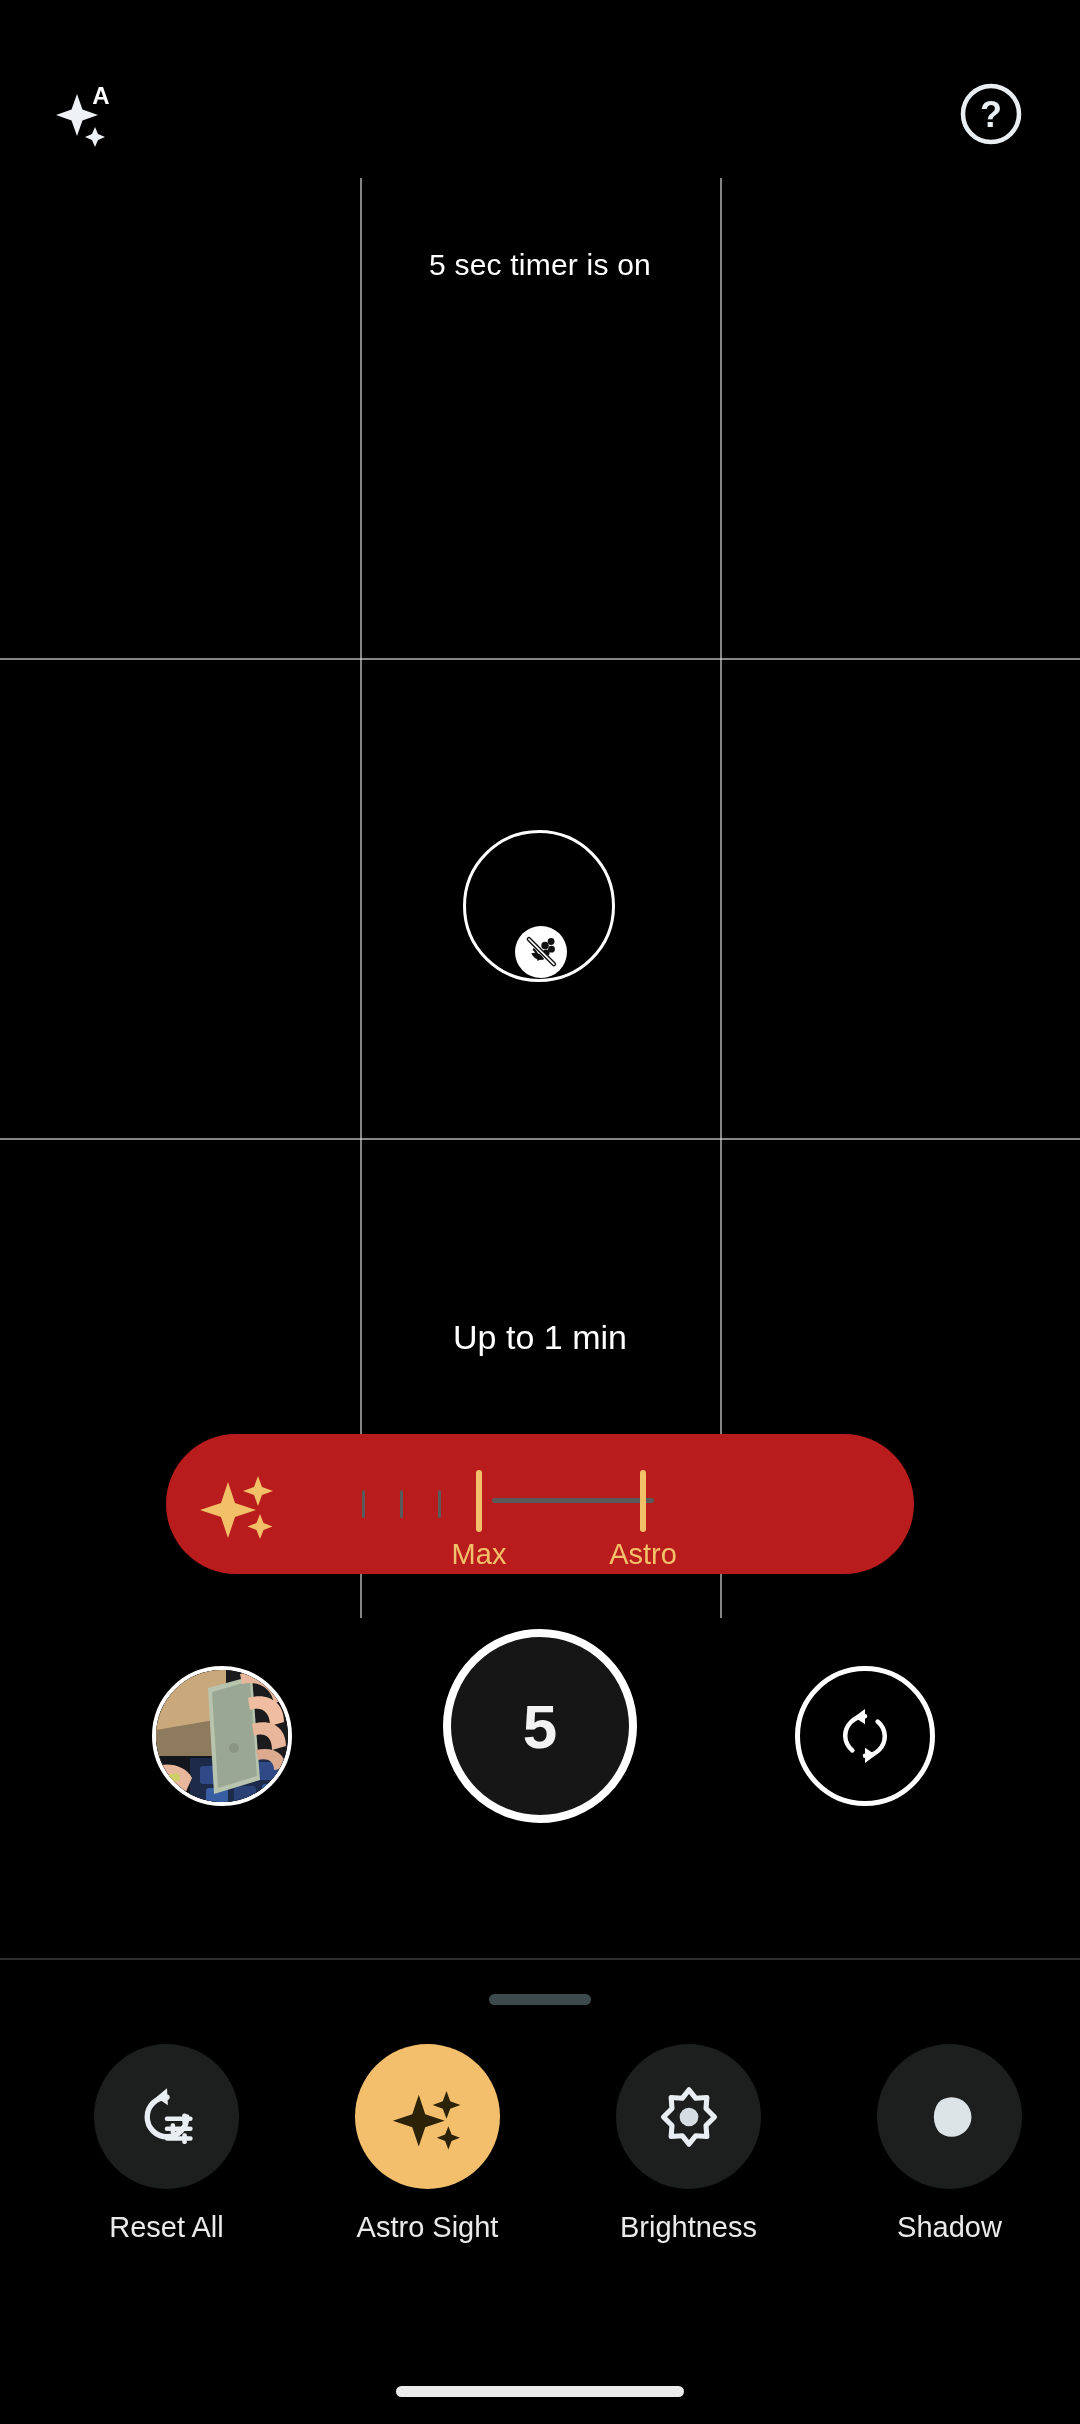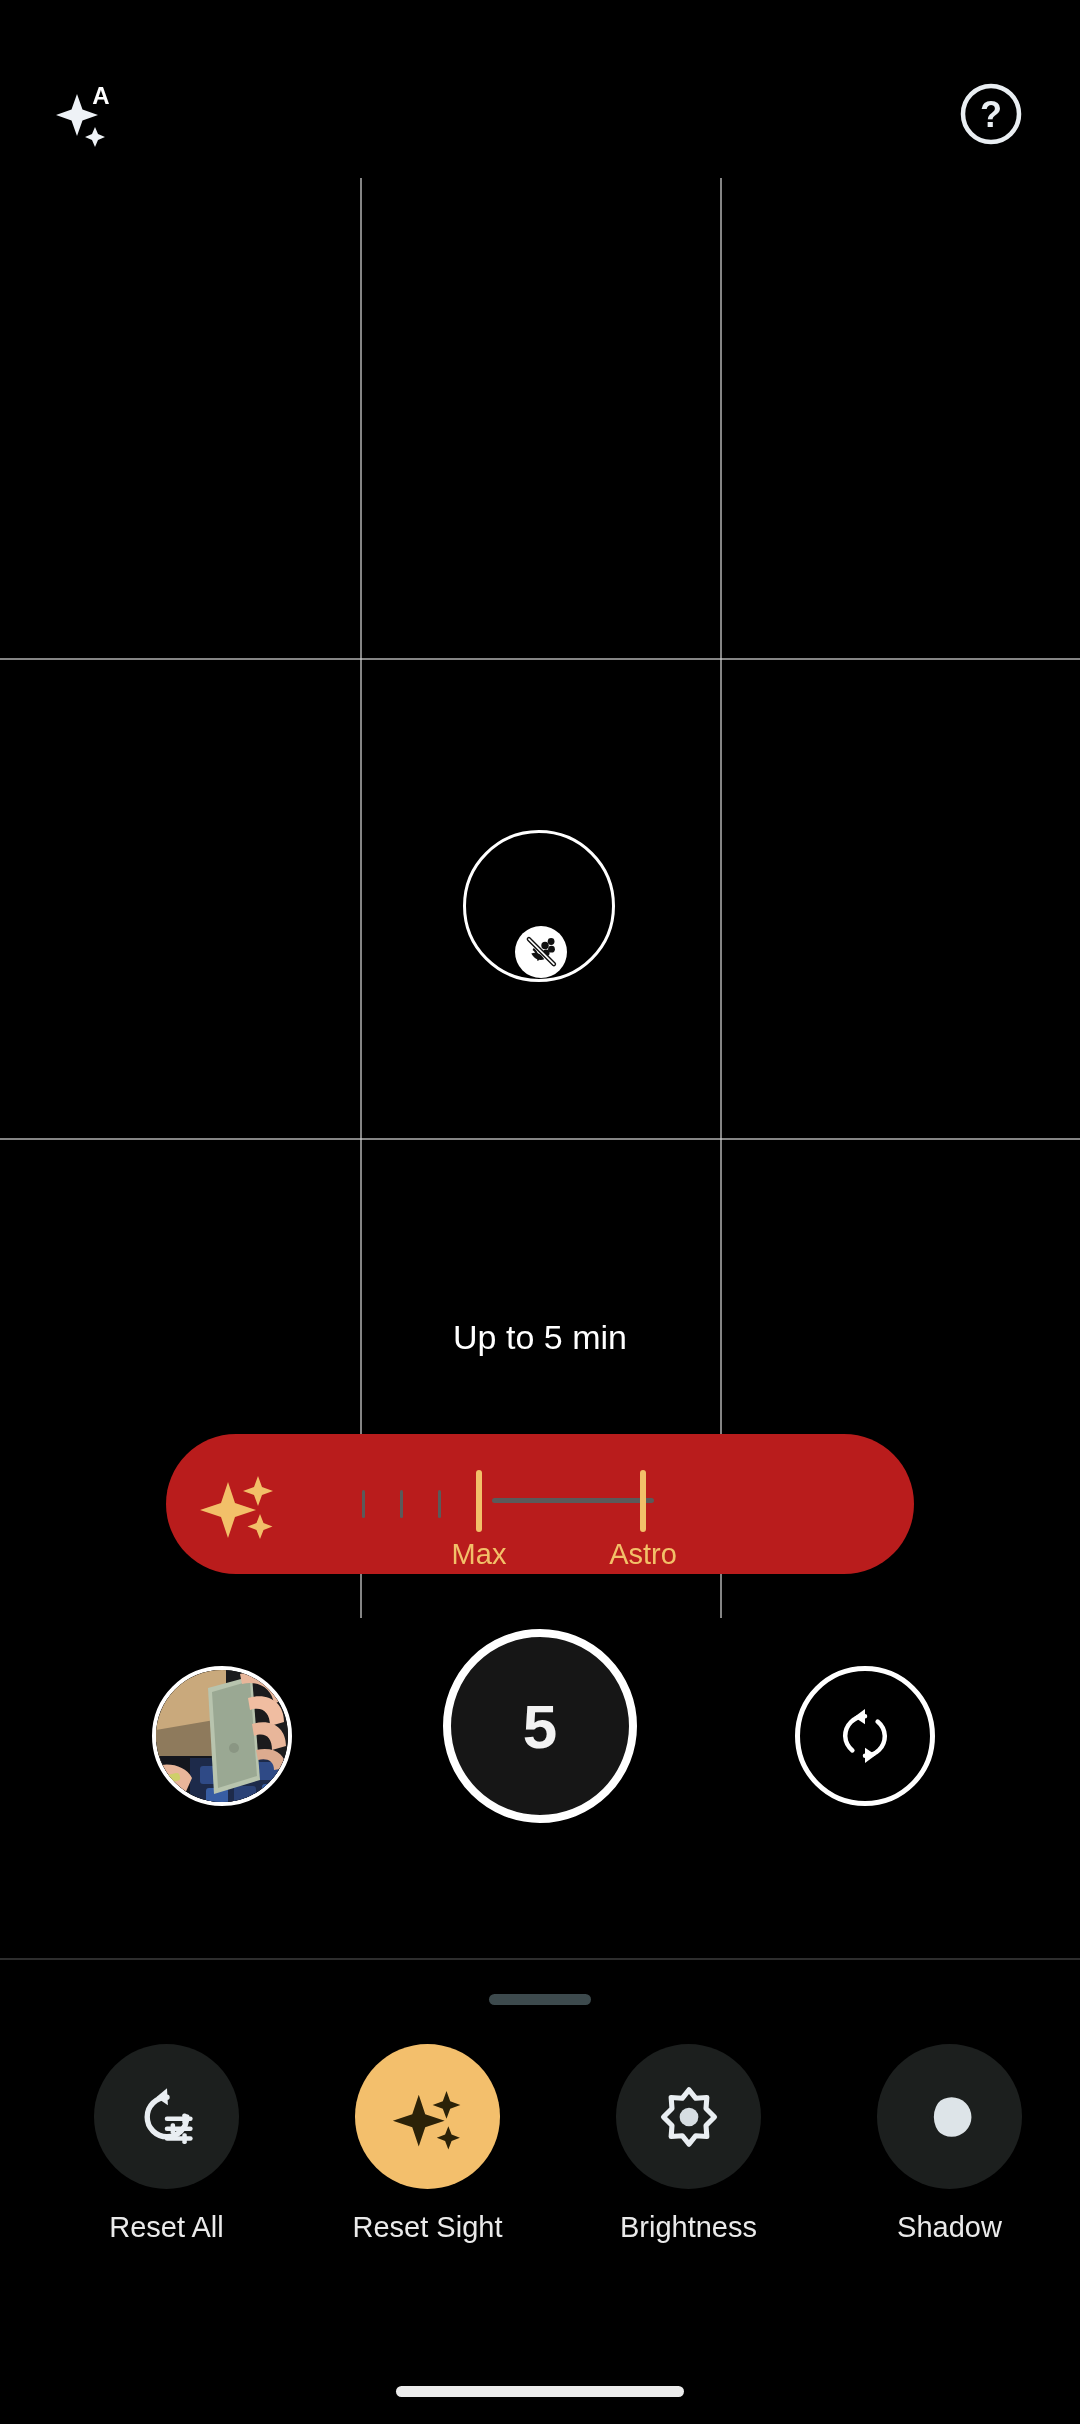--- a/index.html
+++ b/index.html
@@ -130,39 +130,40 @@
     </div>
   </div>
 
   <div class="viewfinder">
 
     <div class="gl v" style="left:360px"></div>
     <div class="gl v" style="left:720px"></div>
     <div class="gl h" style="top:480px"></div>
     <div class="gl h" style="top:960px"></div>
 
+    <div class="timer-hint">5 sec timer is on</div>
 
     <div class="macro-badge" title="Macro focus off">
       <svg viewBox="0 0 52 52" width="42" height="42">
         <g fill="#111111">
           <circle cx="31" cy="18" r="4.6"></circle>
           <circle cx="38.5" cy="13" r="4.2"></circle>
           <circle cx="39" cy="22.5" r="4.2"></circle>
           <circle cx="32.5" cy="27" r="4.2"></circle>
           <path d="M14 28 C20 25 27 29 30 35 C24 38 17 34 14 28 Z"></path>
           <path d="M24 36 C24 30 21 24 17 21 L15.5 23.5 C19 26 21.5 31 21.5 37 Z"></path>
         </g>
         <line x1="11" y1="10" x2="42" y2="41" stroke="#111111" stroke-width="5.5" stroke-linecap="round"></line>
         <line x1="11" y1="10" x2="42" y2="41" stroke="#ffffff" stroke-width="2" stroke-linecap="round"></line>
       </svg>
     </div>
 
     <div class="focus-ring"></div>
 
-    <div class="exposure-hint">Up to 5 min</div>
+    <div class="exposure-hint">Up to 1 min</div>
 
     <div class="ns-pill">
       <div class="ns-spark">
         <svg viewBox="0 0 84 84" width="84" height="84">
           <path d="M30 20 L37 41 L58 48 L37 55 L30 76 L23 55 L2 48 L23 41 Z" fill="#f2c069"></path>
           <path d="M60 14 L64 25 L75 29 L64 33 L60 44 L56 33 L45 29 L56 25 Z" fill="#f2c069"></path>
           <path d="M62 52 L65.5 61 L74.5 64.5 L65.5 68 L62 77 L58.5 68 L49.5 64.5 L58.5 61 Z" fill="#f2c069"></path>
         </svg>
       </div>
 
@@ -251,21 +252,21 @@
       </div>
 
       <div class="tray-item">
         <div class="tray-circle active">
           <svg viewBox="0 0 80 80" width="74" height="74">
             <path d="M30 16 L37 37 L58 44 L37 51 L30 72 L23 51 L2 44 L23 37 Z" fill="#2b2208"></path>
             <path d="M60 12 L64 23 L75 27 L64 31 L60 42 L56 31 L45 27 L56 23 Z" fill="#2b2208"></path>
             <path d="M62 50 L65.5 59 L74.5 62.5 L65.5 66 L62 75 L58.5 66 L49.5 62.5 L58.5 59 Z" fill="#2b2208"></path>
           </svg>
         </div>
-        <div class="tray-label">Reset Sight</div>
+        <div class="tray-label">Astro Sight</div>
       </div>
 
       <div class="tray-item">
         <div class="tray-circle">
           <svg viewBox="0 0 80 80" width="68" height="68">
             <path d="M40 8 L48 18 L61 17 L60 30 L70 40 L60 50 L61 63 L48 62 L40 72 L32 62 L19 63 L20 50 L10 40 L20 30 L19 17 L32 18 Z" fill="none" stroke="#e9eef2" stroke-width="6" stroke-linejoin="round"></path>
             <circle cx="40" cy="40" r="11" fill="#d6dde2"></circle>
           </svg>
         </div>
         <div class="tray-label">Brightness</div>

